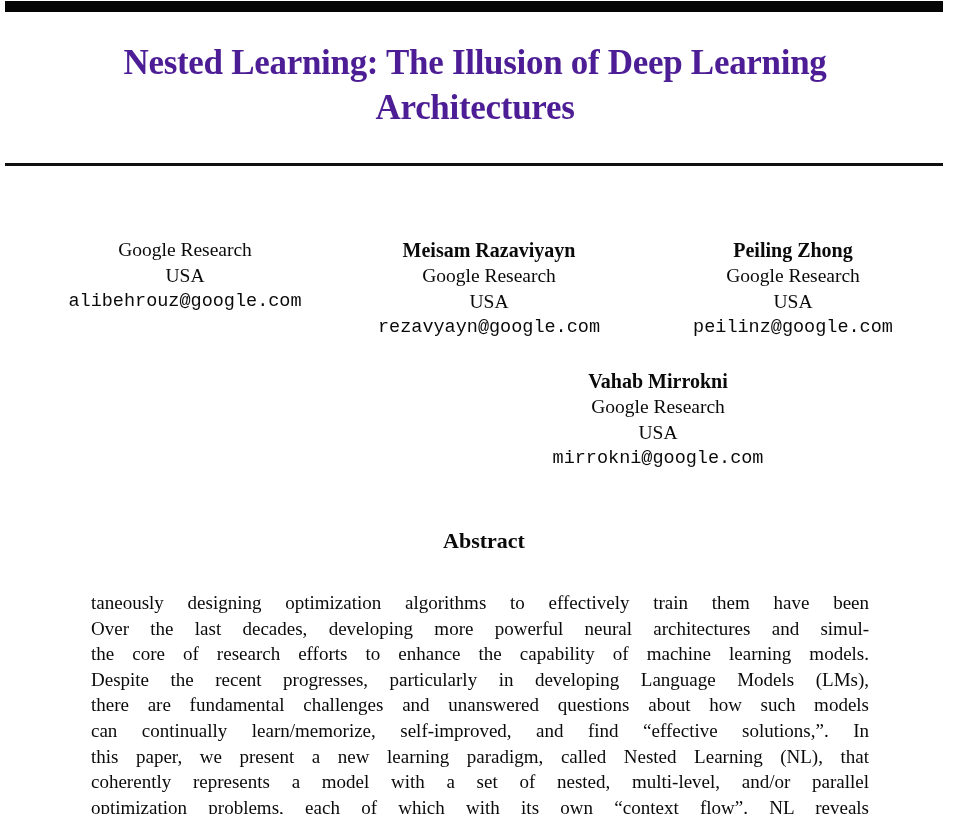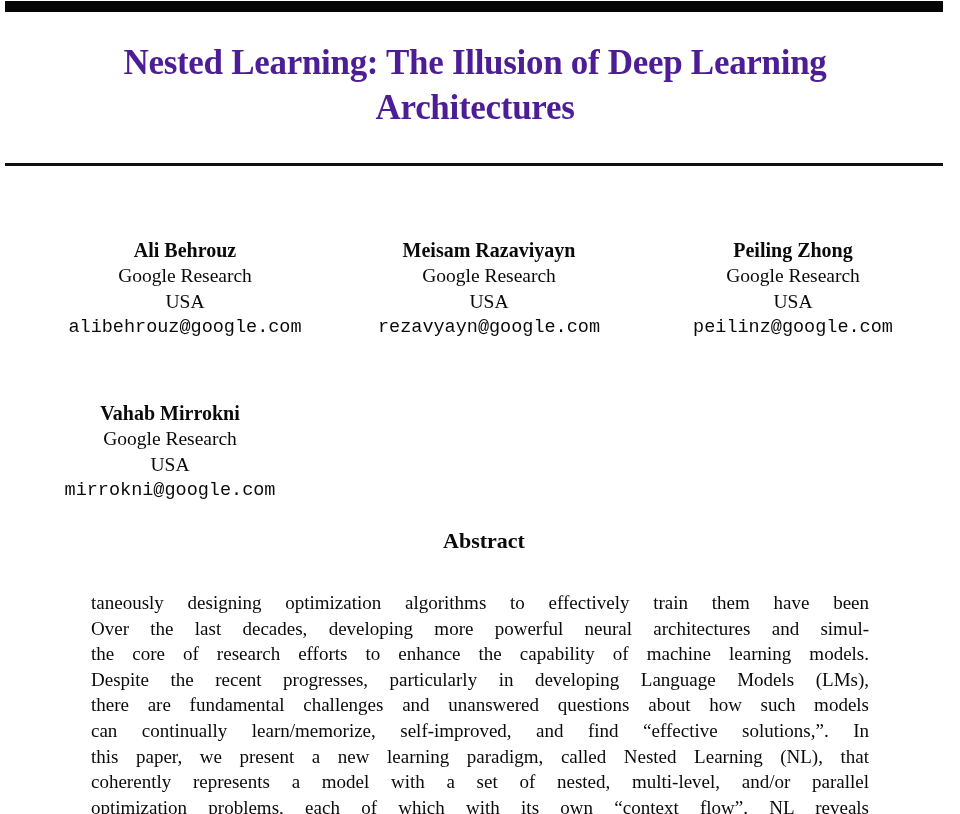--- a/index.html
+++ b/index.html
@@ -53,24 +53,24 @@
   }
   .author-card {
     flex: 1 1 0;
     text-align: center;
     font-size: 19.5px;
     line-height: 26px;
   }
   .authors-row2 {
     position: absolute;
     left: 0;
-    top: 400px;
+    top: 368px;
     width: 828px;
     display: flex;
-    justify-content: flex-start;
+    justify-content: flex-end;
   }
   .authors-row2 .author-card {
     flex: 0 0 340px;
   }
   .author-name {
     font-weight: bold;
     font-size: 20px;
   }
   .author-email {
     font-family: "Liberation Mono", "DejaVu Sans Mono", monospace;
@@ -115,21 +115,20 @@
 
   <div class="title-block">
     <div>Nested Learning: The Illusion of Deep Learning</div>
     <div>Architectures</div>
   </div>
 
   <div class="head-rule"></div>
 
   <div class="authors-row1">
     <div class="author-card">
-      <div class="author-name">Ali Behrouz</div>
       <div class="author-affiliation">Google Research</div>
       <div class="author-country">USA</div>
       <div class="author-email">alibehrouz@google.com</div>
     </div>
     <div class="author-card">
       <div class="author-name">Meisam Razaviyayn</div>
       <div class="author-affiliation">Google Research</div>
       <div class="author-country">USA</div>
       <div class="author-email">rezavyayn@google.com</div>
     </div>

